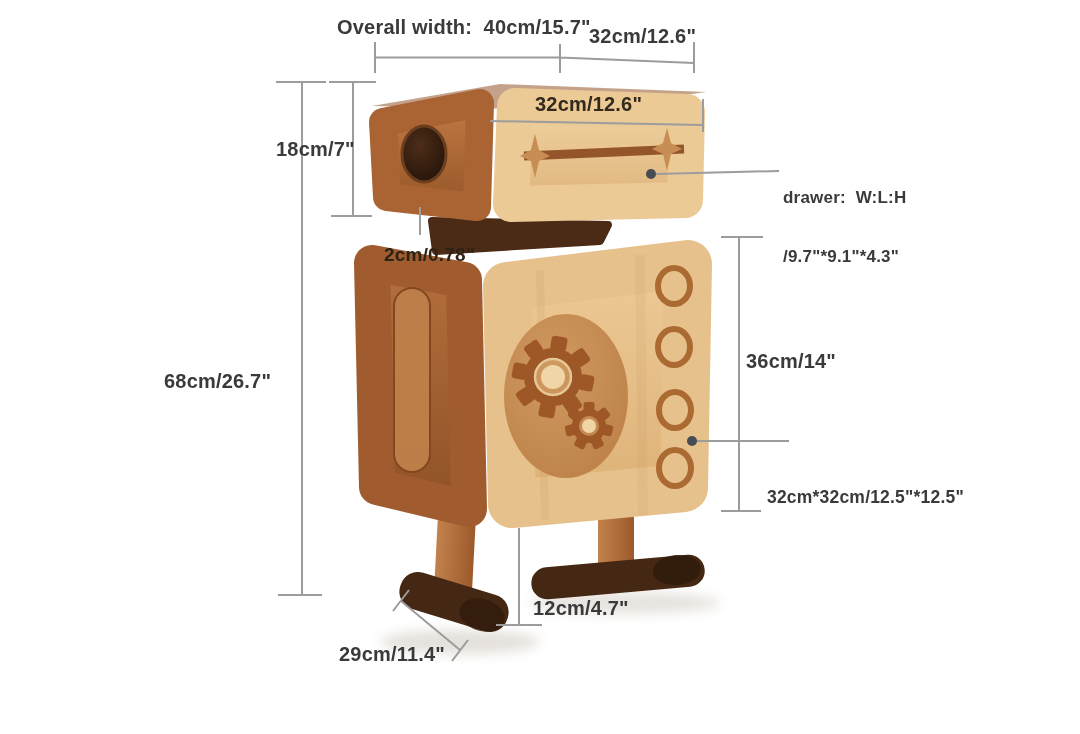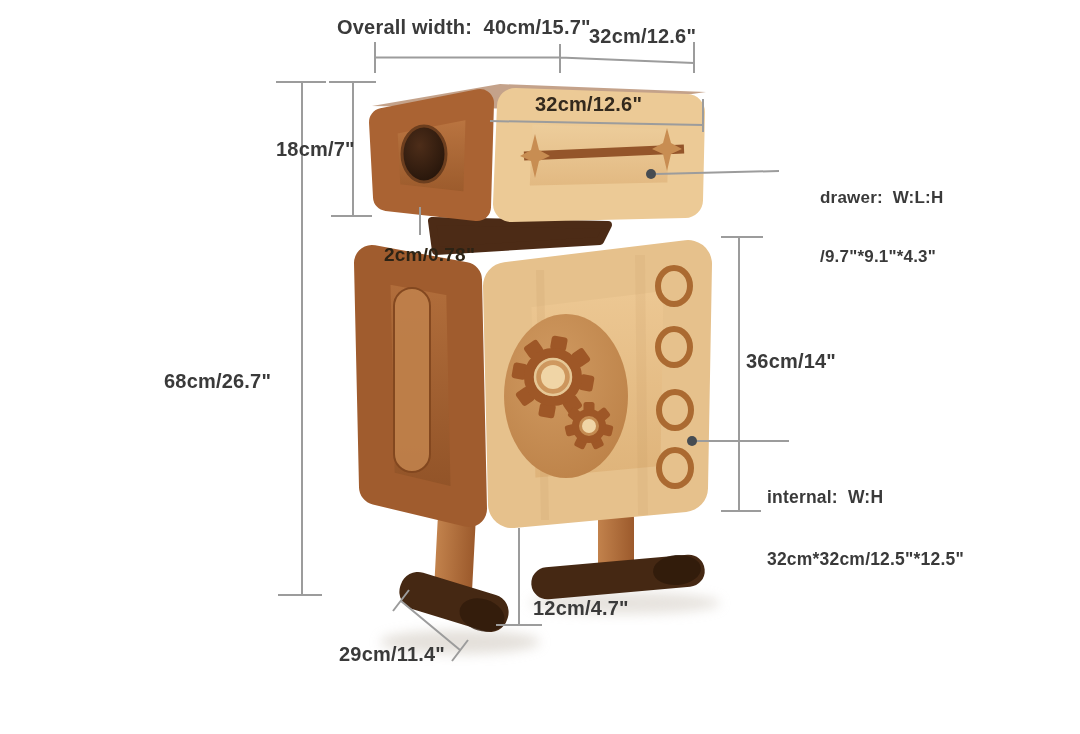--- a/index.html
+++ b/index.html
@@ -15,21 +15,21 @@
   #lbl-overall{left:337px;top:16px;font-size:20px;}
   #lbl-topright{left:589px;top:25px;font-size:20px;}
   #lbl-drawerw{left:535px;top:93px;font-size:20px;color:#33291d;}
   #lbl-headh{left:276px;top:138px;font-size:20px;}
   #lbl-neck{left:384px;top:245px;font-size:19px;color:#2c2315;}
   #lbl-totalh{left:164px;top:370px;font-size:20px;}
   #lbl-bodyh{left:746px;top:350px;font-size:20px;}
   #lbl-legh{left:533px;top:597px;font-size:20px;}
   #lbl-footl{left:339px;top:643px;font-size:20px;}
   #lbl-drawer-spec{left:783px;top:150px;font-size:17px;}
-  #lbl-drawer-spec div{line-height:21.5px;margin-left:37px;}
+  #lbl-drawer-spec div{line-height:21.5px;}
   #lbl-internal-spec{left:767px;top:447px;font-size:17.5px;}
   #lbl-internal-spec div{line-height:23.5px;}
 </style>
 </head>
 <body>
 
 <div class="stage">
 
   <svg class="art" viewBox="0 0 1080 734">
     <defs>
@@ -176,17 +176,16 @@
   <div class="lbl" id="lbl-bodyh">36cm/14"</div>
   <div class="lbl" id="lbl-legh">12cm/4.7"</div>
   <div class="lbl" id="lbl-footl">29cm/11.4"</div>
 
   <div class="lbl" id="lbl-drawer-spec">
     <div>drawer:  W:L:H</div>
     <div>/9.7"*9.1"*4.3"</div>
   </div>
 
   <div class="lbl" id="lbl-internal-spec">
-    <div>internal:  W:H</div>
     <div>32cm*32cm/12.5"*12.5"</div>
   </div>
 
 </div>
 
 </body></html>

